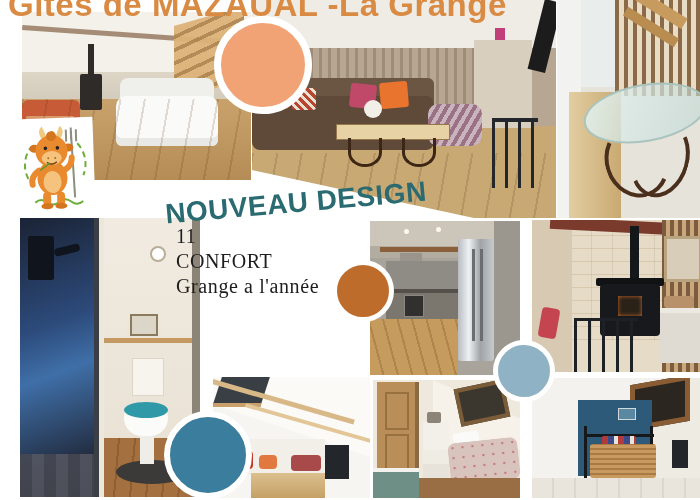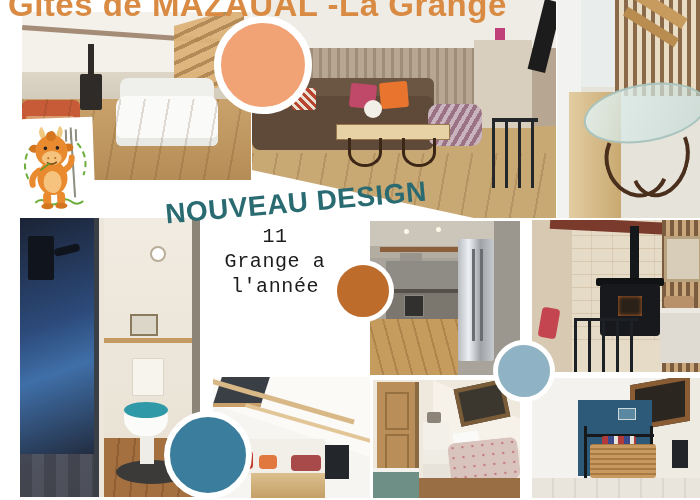--- a/index.html
+++ b/index.html
@@ -6,22 +6,22 @@
   .stage{position:relative;width:700px;height:500px;background:#ffffff;overflow:hidden;
          font-family:"Liberation Sans",sans-serif}
   .a{position:absolute;display:block}
   .ph{position:absolute;overflow:hidden;z-index:1}
   .planks{position:absolute;left:0;right:0;bottom:0;
           background:repeating-linear-gradient(100deg,rgba(80,45,12,.16) 0 2px,transparent 2px 24px)}
   .title{position:absolute;left:8px;top:-14px;z-index:9;font-size:33px;font-weight:800;
          color:#d98a43;letter-spacing:.5px;white-space:nowrap}
   .banner{position:absolute;left:146px;top:187px;width:300px;z-index:5;text-align:center;
           transform:rotate(-5deg);font-size:28px;font-weight:800;color:#2a6b72;letter-spacing:.5px}
-  .info{position:absolute;left:176px;top:224px;width:198px;z-index:5;text-align:center;
-        font-family:Liberation Mono, monospace;color:#1d1d1d}
+  .info{position:absolute;left:176px;top:224px;width:198px;z-index:5;text-align:left;
+        font-family:Liberation Serif, serif;color:#1d1d1d}
   .info .ln{font-size:20px;line-height:25px;letter-spacing:.6px}
   .circ{position:absolute;border-radius:50%;border:6px solid #fff;z-index:6}
   .logo{position:absolute;left:16px;top:118px;width:78px;height:94px;background:#fff;
         transform:rotate(-2deg);z-index:7}
 </style>
 </head>
 <body>
 
 <div class="stage">
 
@@ -164,20 +164,21 @@
     <i class="a" style="left:140px;top:62px;width:16px;height:28px;background:#22262a"></i>
     <i class="a" style="left:0;top:100px;width:168px;height:20px;background:repeating-linear-gradient(90deg,#e9e5dc 0 20px,#ddd8cd 20px 22px)"></i>
   </div>
 
   <div class="title">Gîtes de MAZAUAL -La Grange</div>
 
   <div class="banner">NOUVEAU DESIGN</div>
 
   <div class="info">
     <div class="ln">11</div>
+    <div class="ln">CONFORT</div>
     <div class="ln">Grange a l'année</div>
   </div>
 
   <span class="circ" style="left:214px;top:16px;width:84px;height:84px;background:#f2a376;border-width:7px"></span>
   <span class="circ" style="left:332px;top:260px;width:52px;height:52px;background:#be6c2c;border-width:5px"></span>
   <span class="circ" style="left:493px;top:340px;width:52px;height:52px;background:#8fb2c4;border-width:5px"></span>
   <span class="circ" style="left:164px;top:411px;width:76px;height:76px;background:#3a7d9c;border-width:6px"></span>
 
   <div class="logo">
     <svg viewBox="0 0 78 94" width="78" height="94" xmlns="http://www.w3.org/2000/svg">

